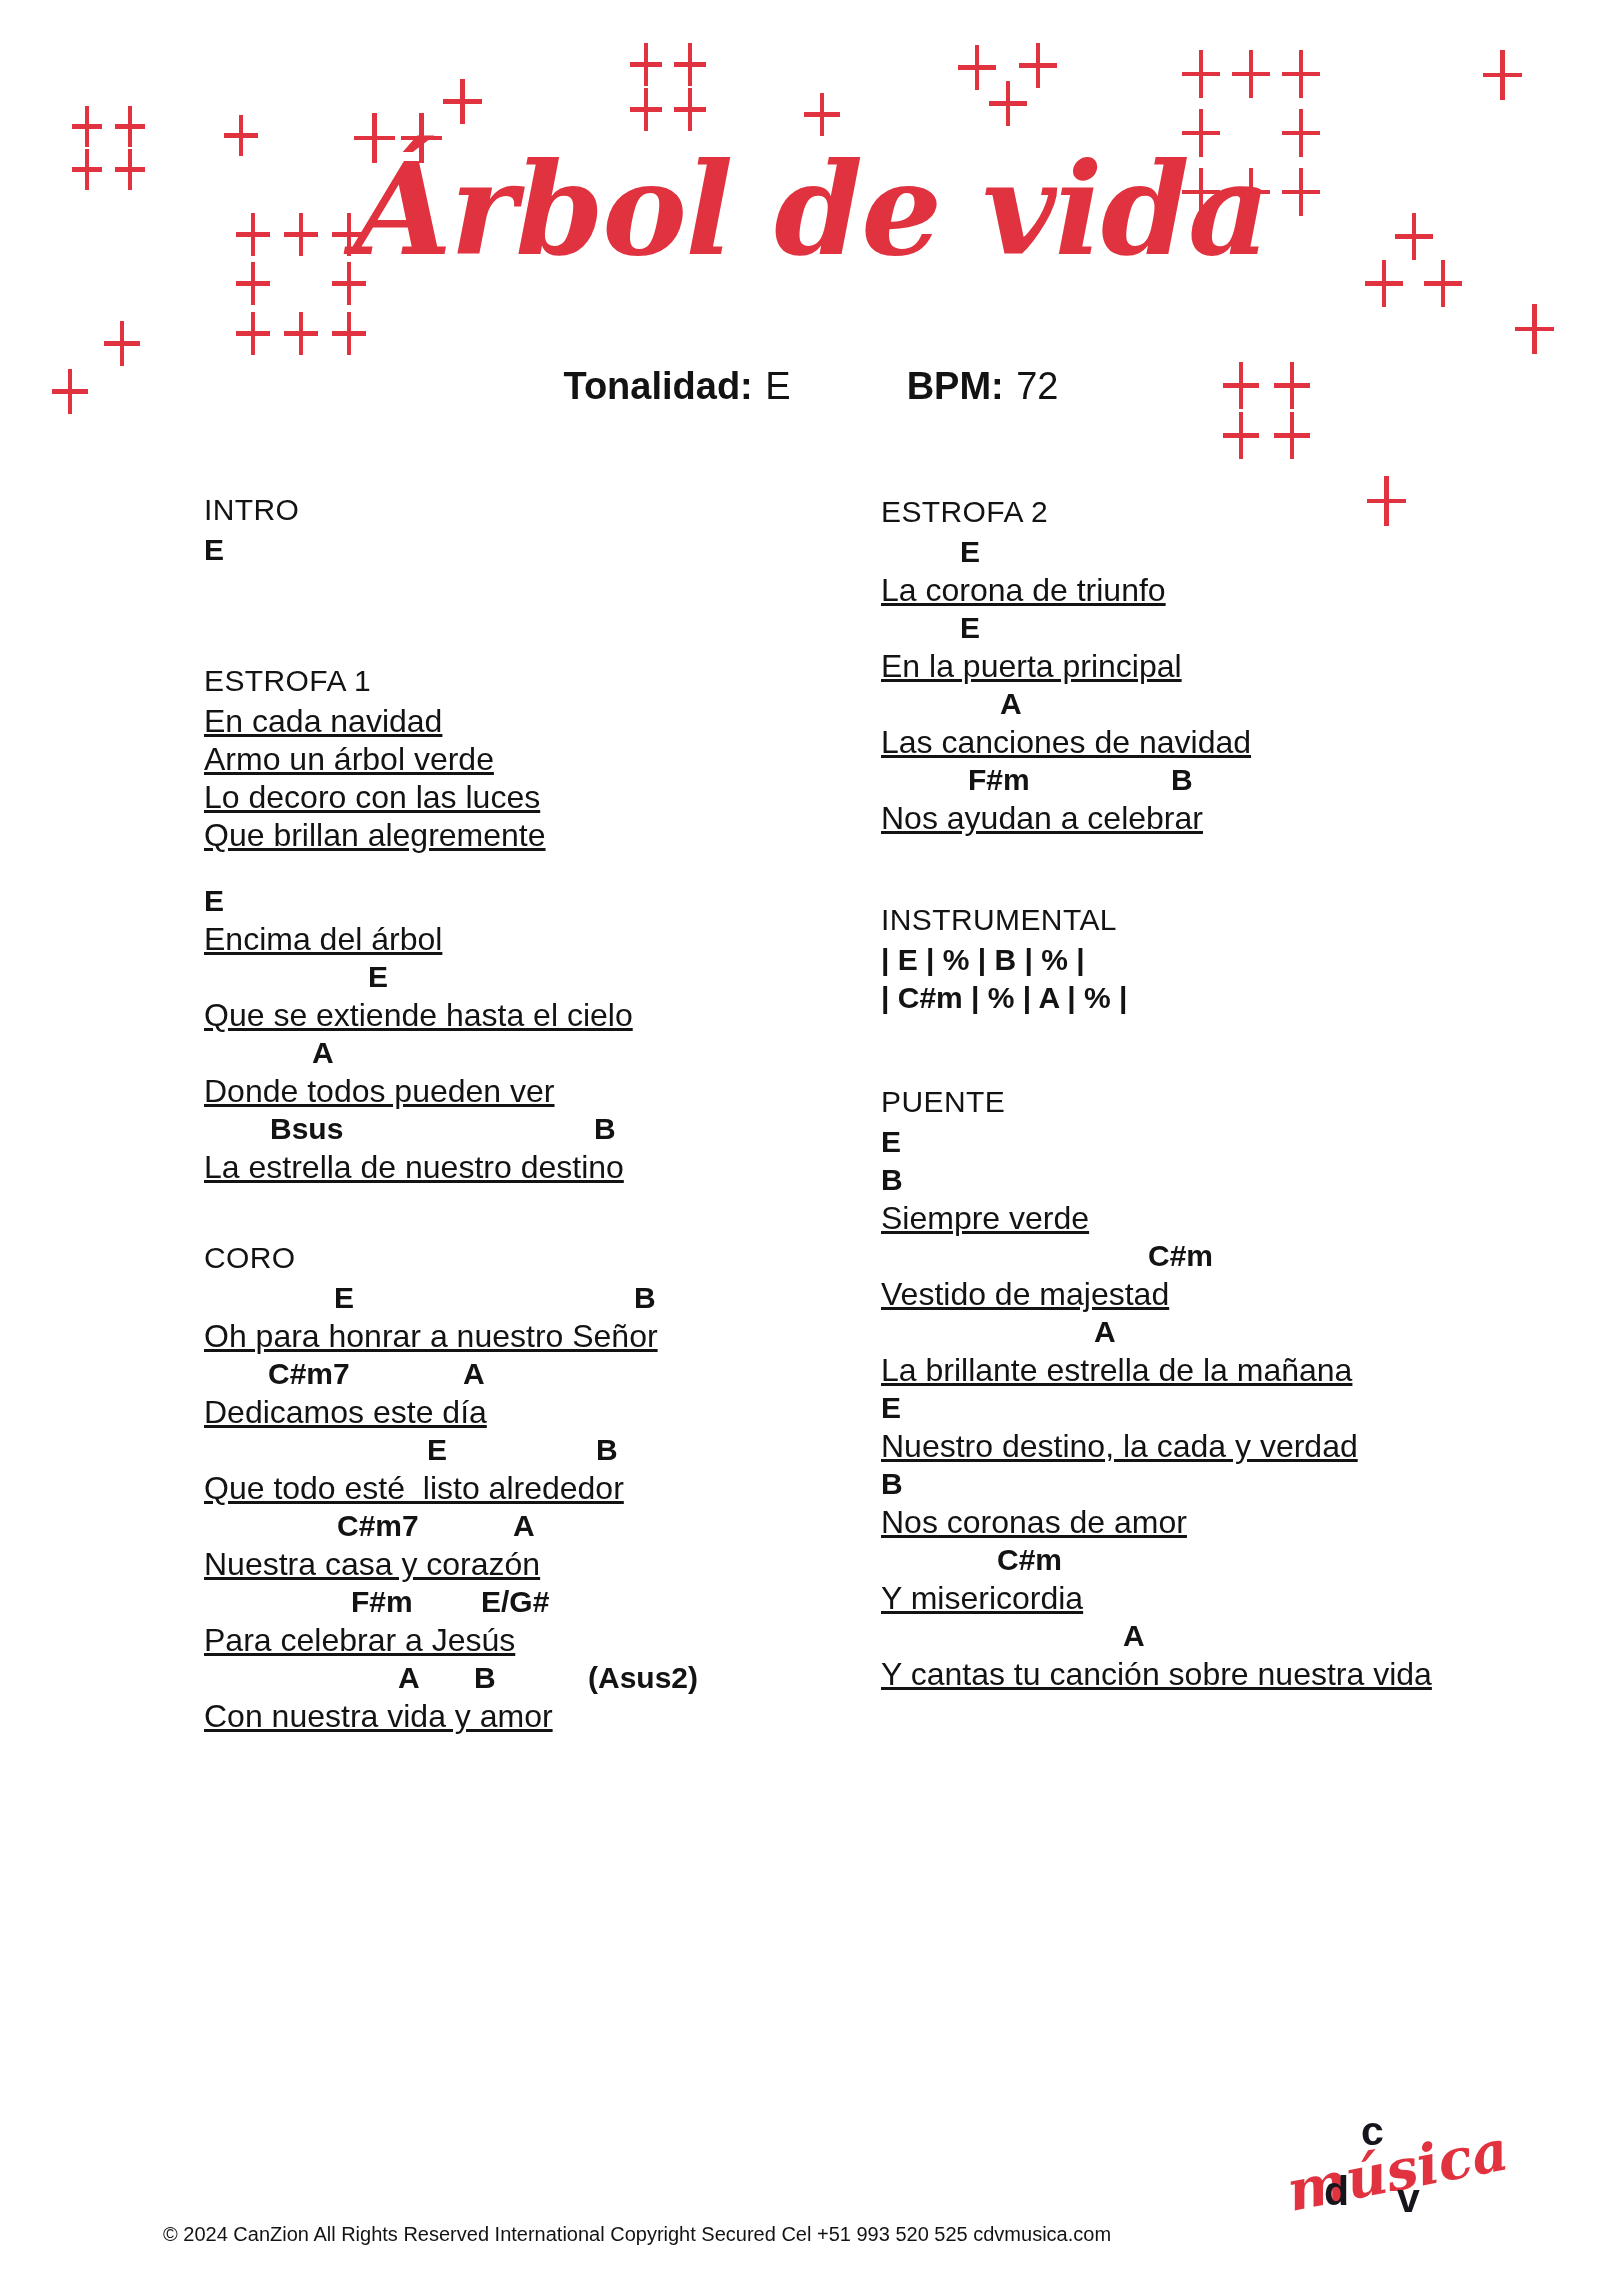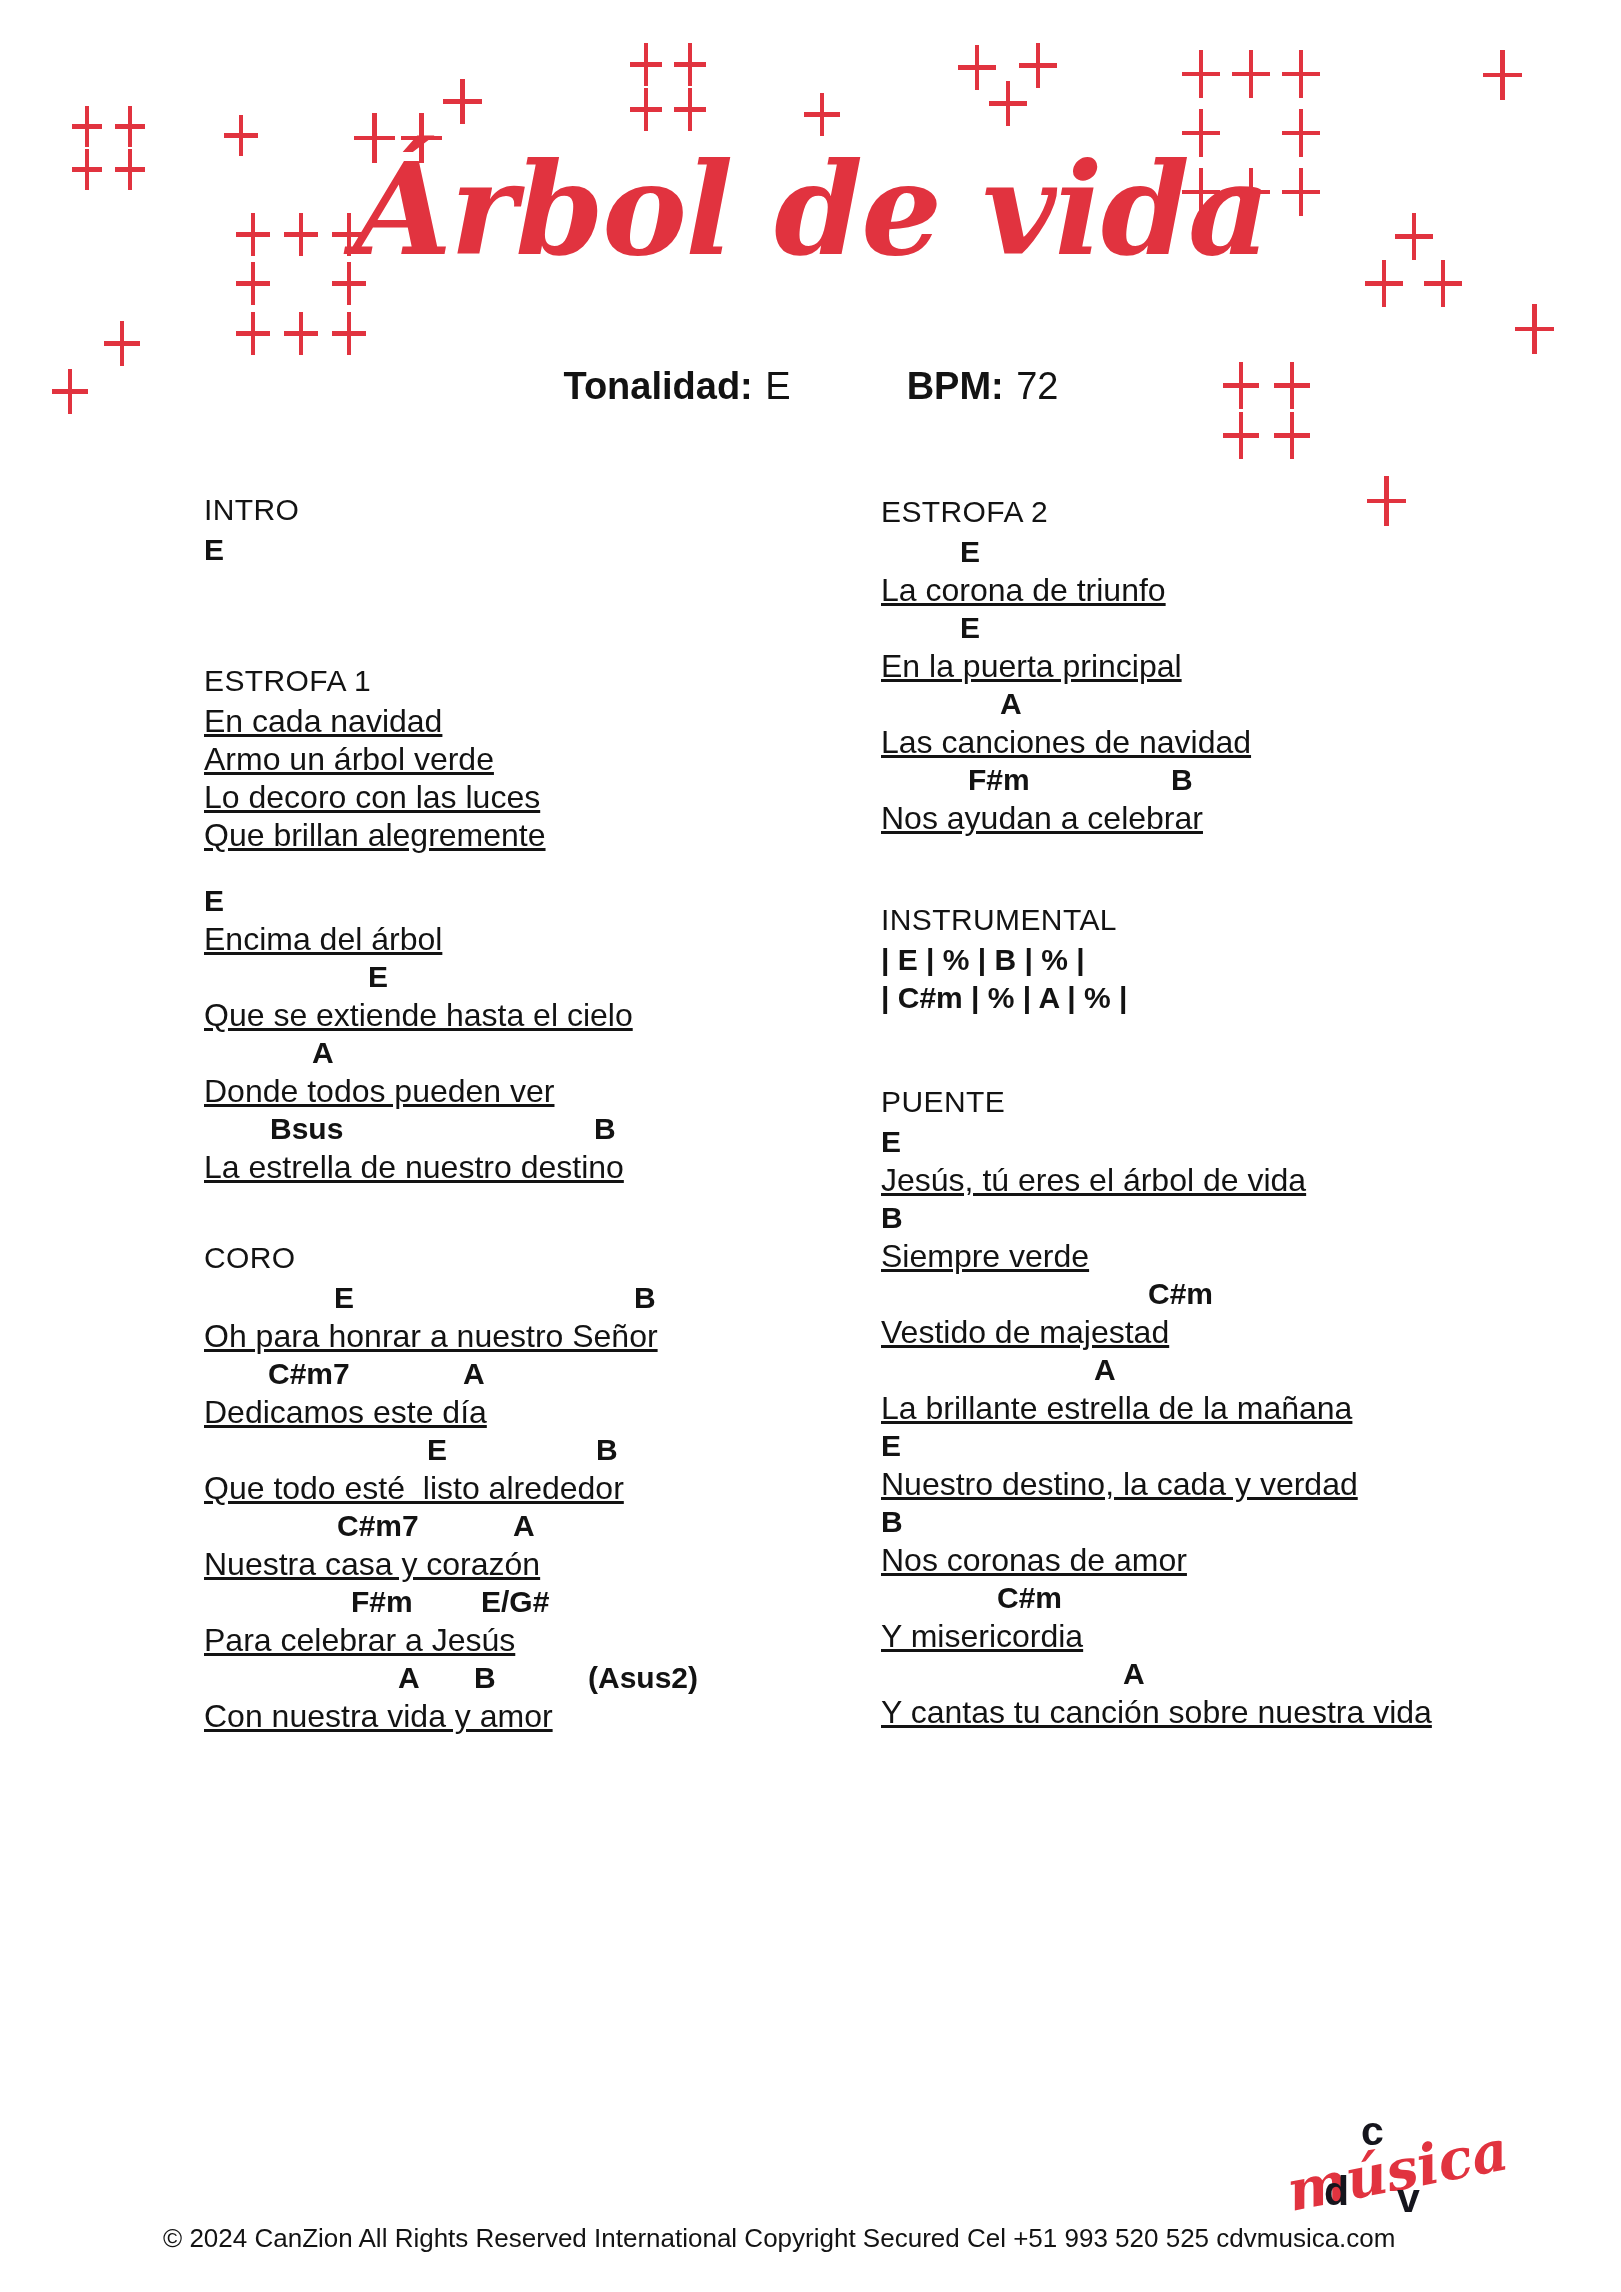--- a/index.html
+++ b/index.html
@@ -45,21 +45,21 @@
   .col.right{left:881px;width:716px;}
   .sec{position:absolute;left:0;width:100%;}
   .header{height:39px;font-weight:400;font-size:30px;line-height:36px;letter-spacing:0.4px;}
   .line{position:relative;height:38px;font-size:32px;line-height:38px;}
   .line.lyric{white-space:pre-wrap;text-decoration:underline;}
   .line.chords span{position:absolute;top:0;font-weight:700;font-size:30px;line-height:38px;}
   .line.bars{font-weight:700;font-size:30px;}
   
   .footer{
     position:absolute;left:163px;top:2223px;
-    font-size:26px;color:#131313;
+    font-size:20px;color:#131313;
   }
   .logo{position:absolute;left:1288px;top:2112px;width:233px;height:161px;}
   .logo .script{
     position:absolute;left:-1.8px;top:25px;
     font-family:"DejaVu Serif", serif;font-style:italic;font-weight:700;
     font-size:56px;color:var(--red,#e1333f);
     transform:rotate(-11deg);letter-spacing:0px;white-space:nowrap;
   }
   .logo .lt{position:absolute;font-weight:700;font-size:41px;color:#15151d;}
   .logo .c{left:73px;top:-3.6px;}
@@ -223,21 +223,20 @@
       <div class="sec" style="top: 902px;">
         <div class="header">INSTRUMENTAL</div>
         <div class="line bars">| E | % | B | % |</div>
         <div class="line bars">| C#m | % | A | % |</div>
       </div>
       <div class="sec" style="top: 1084px;">
         <div class="header">PUENTE</div>
         <div class="line chords">
           <span style="left: 0px;">E</span>
         </div>
-        <div class="line lyric">Jesús, tú eres el árbol de vida</div>
         <div class="line chords">
           <span style="left: 0px;">B</span>
         </div>
         <div class="line lyric">Siempre verde</div>
         <div class="line chords">
           <span style="left: 267px;">C#m</span>
         </div>
         <div class="line lyric">Vestido de majestad</div>
         <div class="line chords">
           <span style="left: 213px;">A</span>

